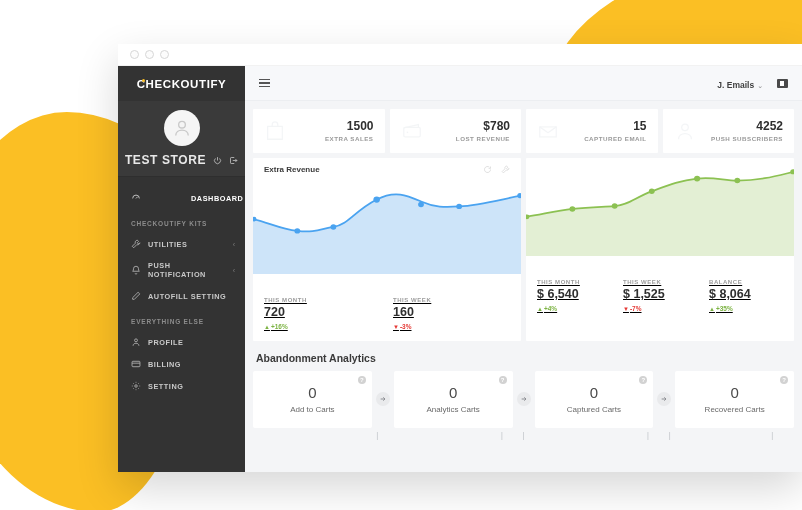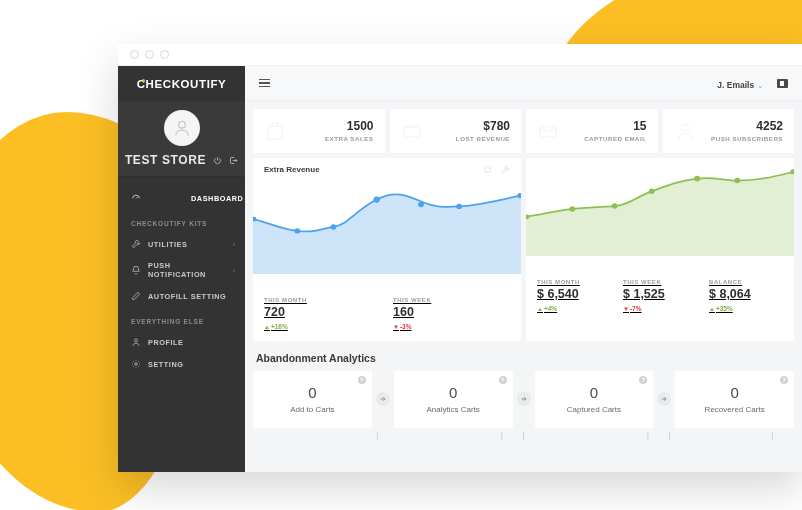--- a/index.html
+++ b/index.html
@@ -268,20 +268,30 @@
             <span class="ico">
               <svg viewBox="0 0 24 24" fill="none" stroke="#b4b4b4" stroke-width="2">
                 <circle cx="12" cy="8" r="3.5"></circle>
                   <path d="M5 21c0-3.9 3.1-6 7-6s7 2.1 7 6"></path>
               </svg>
             </span>
             <span class="lbl">PROFILE</span>
             <span class="chev"></span>
           </div>
 
+          <div class="nav-item">
+            <span class="ico">
+              <svg viewBox="0 0 24 24" fill="none" stroke="#b4b4b4" stroke-width="2">
+                <rect x="2.5" y="5.5" width="19" height="13" rx="2"></rect>
+                  <path d="M2.5 10h19"></path>
+              </svg>
+            </span>
+            <span class="lbl">BILLING</span>
+            <span class="chev"></span>
+          </div>
 
           <div class="nav-item">
             <span class="ico">
               <svg viewBox="0 0 24 24" fill="none" stroke="#b4b4b4" stroke-width="2">
                 <circle cx="12" cy="12" r="3"></circle>
                 <path d="M12 2v2M12 20v2M2 12h2M20 12h2M4.9 4.9l1.5 1.5M17.6 17.6l1.5 1.5M19.1 4.9l-1.5 1.5M6.4 17.6l-1.5 1.5"></path>
               </svg>
             </span>
             <span class="lbl">SETTING</span>
             <span class="chev"></span>

